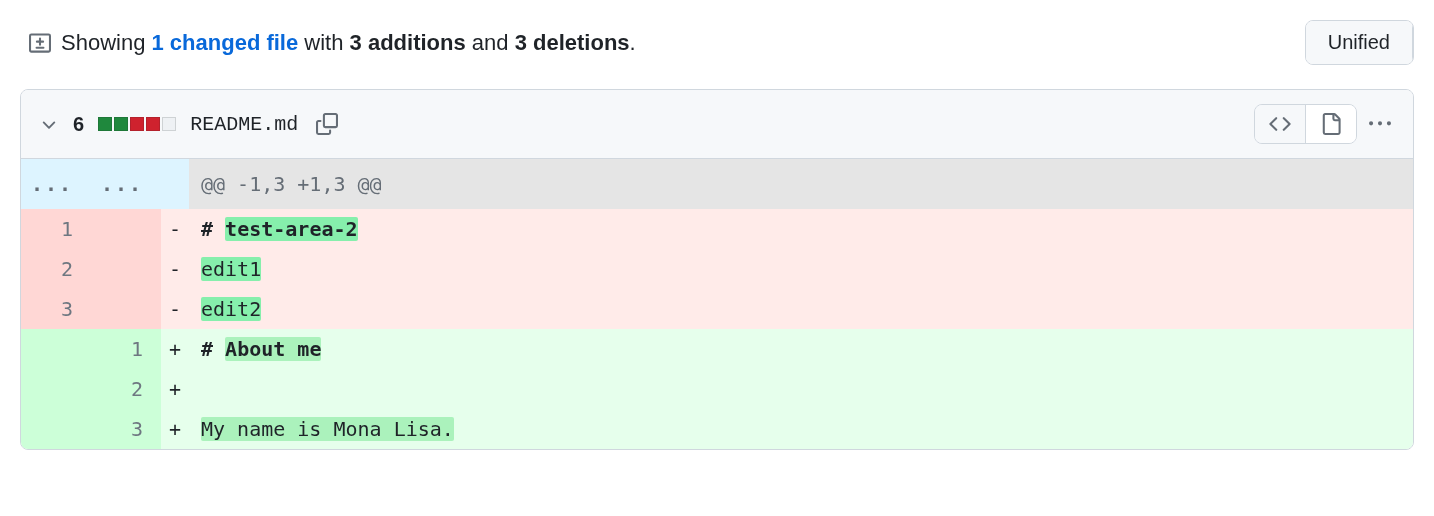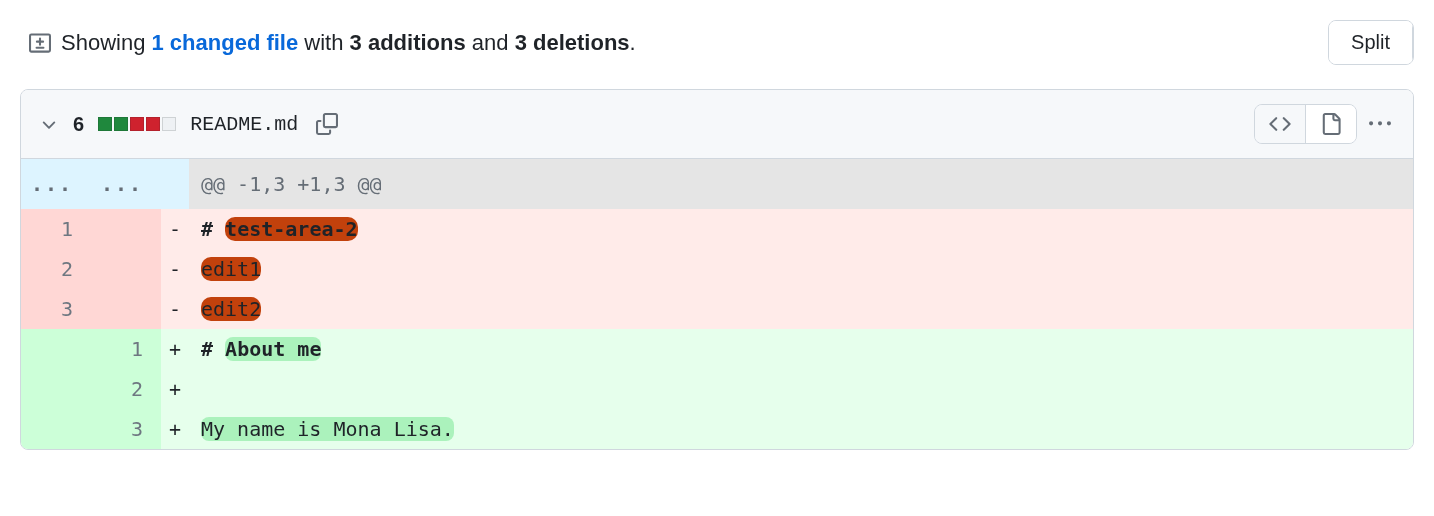--- a/index.html
+++ b/index.html
@@ -118,38 +118,38 @@
   tr.hunk td.num { background: #ddf4ff; color: #656d76; padding-top:6px; padding-bottom:6px;}
   tr.hunk td.num .dots { letter-spacing: 2px; font-weight:700; }
   tr.hunk td.code { background: #e5e5e5; color: #656d76; }
   tr.hunk td.marker { background: #ddf4ff; }
   tr.del td.num { background: #ffd7d5; }
   tr.del td.marker { background: #ffebe9; }
   tr.del td.code { background: #ffebe9; color: #1f2328; }
   tr.add td.num { background: #ccffd8; }
   tr.add td.marker { background: #e6ffec; }
   tr.add td.code { background: #e6ffec; color: #1f2328; }
-  .chg-del { background: #c2410c; border-radius: 10px; }
-  .chg-add { background: #abf2bc; border-radius: 8px; }
+  .chg-del { background: #86efac; border-radius: 2px; }
+  .chg-add { background: #abf2bc; border-radius: 2px; }
   .md-h { font-weight: 700; }
 </style>
 </head>
 <body>
 
 <div class="summary-bar">
   <div class="summary-left">
     <svg class="diff-settings-icon" viewBox="0 0 16 16">
         <path d="M1.75 1A1.75 1.75 0 0 0 0 2.75v10.5C0 14.216.784 15 1.75 15h12.5A1.75 1.75 0 0 0 16 13.25V2.75A1.75 1.75 0 0 0 14.25 1H1.75zM1.5 2.75a.25.25 0 0 1 .25-.25h12.5a.25.25 0 0 1 .25.25v10.5a.25.25 0 0 1-.25.25H1.75a.25.25 0 0 1-.25-.25V2.75zM8 4a.75.75 0 0 1 .75.75v1.5h1.5a.75.75 0 0 1 0 1.5h-1.5v1.5a.75.75 0 0 1-1.5 0v-1.5h-1.5a.75.75 0 0 1 0-1.5h1.5v-1.5A.75.75 0 0 1 8 4zm-3.25 7.5a.75.75 0 0 1 .75-.75h5a.75.75 0 0 1 0 1.5h-5a.75.75 0 0 1-.75-.75z"></path>
       </svg>
     <span class="summary-text">
       <span>Showing </span><span class="link-like">1 changed file</span><span> with </span><strong>3 additions</strong><span> and </span><strong>3 deletions</strong><span>.</span>
     </span>
   </div>
   <div class="toggle-group">
-    <button class="toggle-btn inactive">Split</button>
+    <button class="toggle-btn">Unified</button>
   </div>
 </div>
 
 <div class="diff-box">
   <div class="file-header">
     <div class="file-header-left">
       <button class="chev-btn">
         <svg class="chev-icon" viewBox="0 0 16 16">
             <path d="M12.78 6.22a.75.75 0 0 1 0 1.06l-4.25 4.25a.75.75 0 0 1-1.06 0L3.22 7.28a.75.75 0 0 1 1.06-1.06L8 9.94l3.72-3.72a.75.75 0 0 1 1.06 0z"></path>
           </svg>

